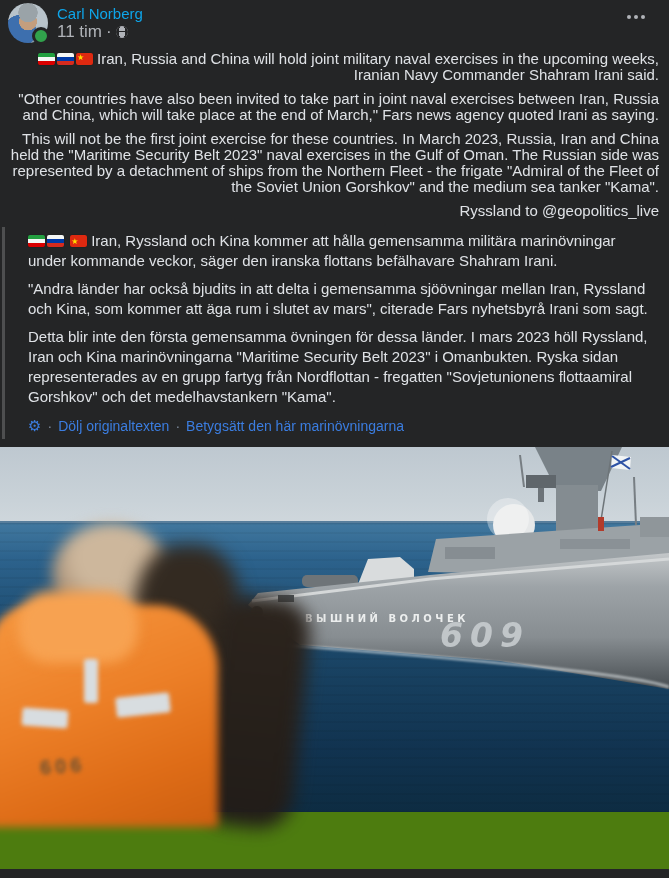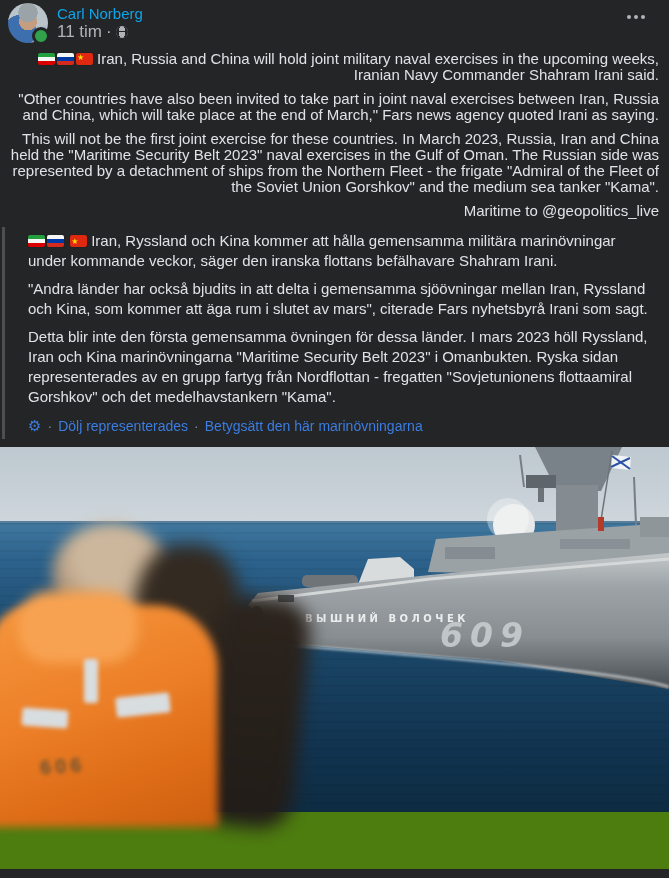--- a/index.html
+++ b/index.html
@@ -130,33 +130,33 @@
       <i></i>
   </div>
 </div>
 
 <div class="content">
   <p>
     <span class="flag flag-iran"></span><span class="flag flag-russia"></span><span class="flag flag-china"></span><span>Iran, Russia and China will hold joint military naval exercises in the upcoming weeks, Iranian Navy Commander Shahram Irani said.</span>
   </p>
   <p>"Other countries have also been invited to take part in joint naval exercises between Iran, Russia and China, which will take place at the end of March," Fars news agency quoted Irani as saying.</p>
   <p>This will not be the first joint exercise for these countries. In March 2023, Russia, Iran and China held the "Maritime Security Belt 2023" naval exercises in the Gulf of Oman. The Russian side was represented by a detachment of ships from the Northern Fleet - the frigate "Admiral of the Fleet of the Soviet Union Gorshkov" and the medium sea tanker "Kama".</p>
-  <p>Maritime to @geopolitics_live</p>
+  <p>Ryssland to @geopolitics_live</p>
 </div>
 
 <div class="translation">
   <p>
     <span class="flag flag-iran"></span><span class="flag flag-russia"></span> <span class="flag flag-china"></span><span>Iran, Ryssland och Kina kommer att hålla gemensamma militära marinövningar under kommande veckor, säger den iranska flottans befälhavare Shahram Irani.</span>
   </p>
   <p>"Andra länder har också bjudits in att delta i gemensamma sjöövningar mellan Iran, Ryssland och Kina, som kommer att äga rum i slutet av mars", citerade Fars nyhetsbyrå Irani som sagt.</p>
   <p>Detta blir inte den första gemensamma övningen för dessa länder. I mars 2023 höll Ryssland, Iran och Kina marinövningarna "Maritime Security Belt 2023" i Omanbukten. Ryska sidan representerades av en grupp fartyg från Nordflottan - fregatten "Sovjetunionens flottaamiral Gorshkov" och det medelhavstankern "Kama".</p>
   <div class="controls">
     <span class="gear-icon">⚙</span>
     <span class="ctrl-sep">·</span>
-    <span class="ctrl-link">Dölj representerades</span>
+    <span class="ctrl-link">Dölj originaltexten</span>
     <span class="ctrl-sep">·</span>
     <span class="ctrl-link">Betygsätt den här marinövningarna</span>
   </div>
 </div>
 
 <div class="photo">
   <div class="sky"></div>
   <div class="sea"></div>
   <div class="horizon"></div>
 

